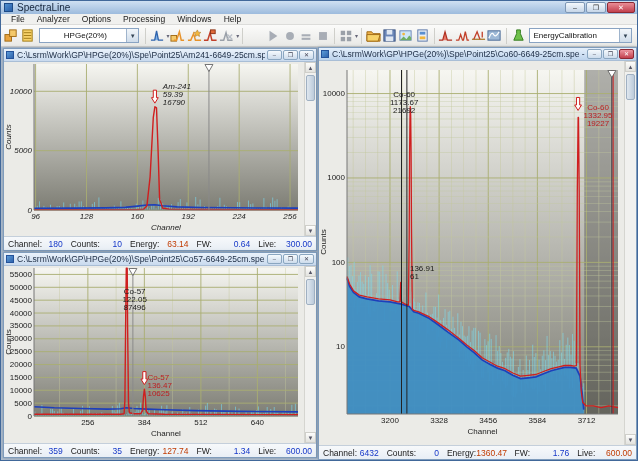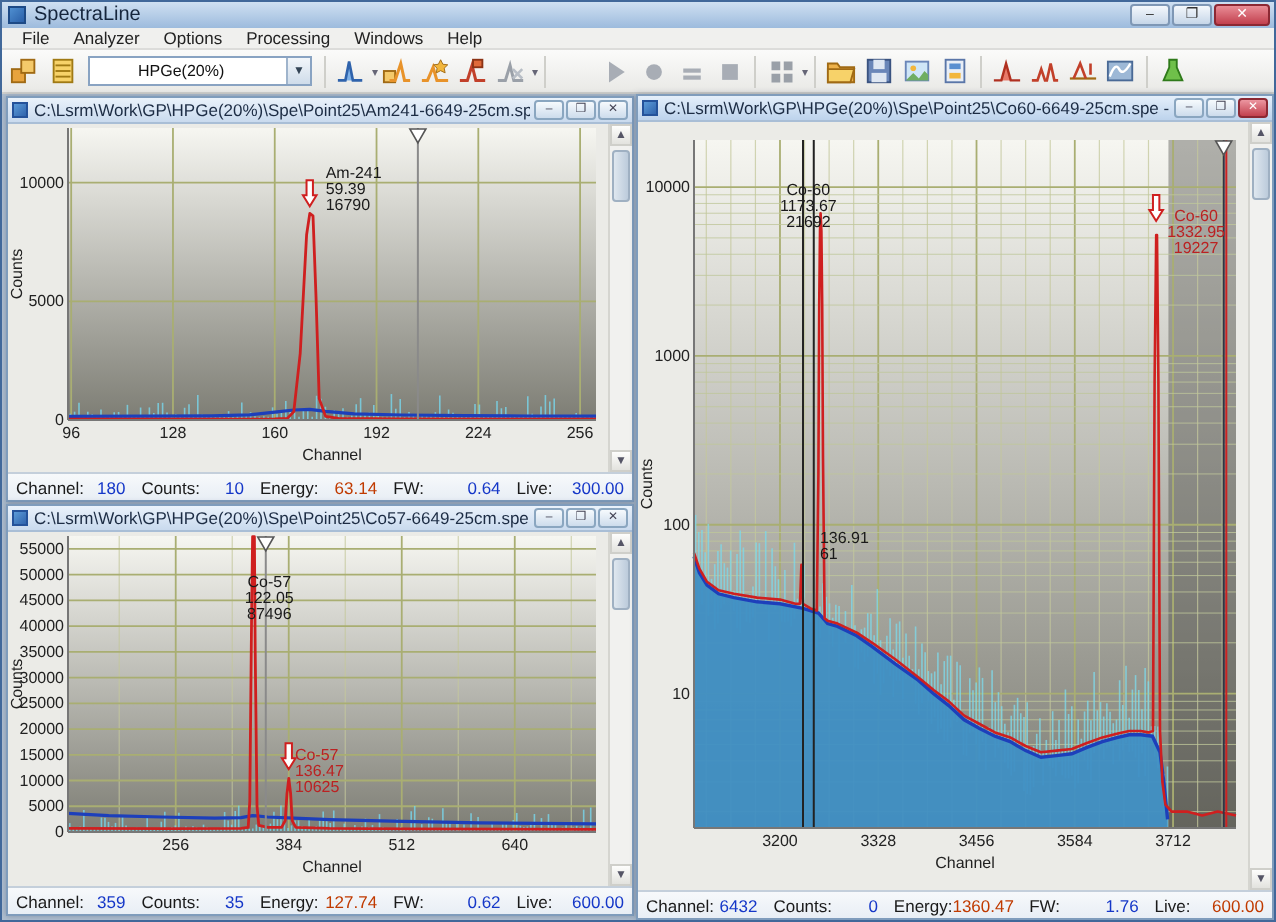--- a/index.html
+++ b/index.html
@@ -205,35 +205,39 @@
           <rect x="1" y="3" width="13" height="10" fill="#9db8d6" stroke="#4a6a96"></rect>
           <path d="M2,11 q3,-8 5,-4 t6,-3" fill="none" stroke="#fff" stroke-width="1.3"></path>
         </svg>
       </span>
     <span class="tb-sep"></span>
     <span class="tb-btn">
         <svg width="15" height="15" viewBox="0 0 16 16">
           <path d="M6,2 h4 v4 l3,7 H3 l3,-7 Z" fill="#6fc04a" stroke="#2f7a1a"></path>
         </svg>
       </span>
+    <span class="combo" style="width:118px;margin:0 3px;">
+      <span>EnergyCalibration</span>
+      <span class="arrowbox">▼</span>
+    </span>
   </div>
 
   <div class="mdi">
 
     <div class="cwin" style="left:2px;top:1px;width:314px;height:203px;">
       <div class="ctitle">
         <span class="cicon"></span>
         <span class="ctext">C:\Lsrm\Work\GP\HPGe(20%)\Spe\Point25\Am241-6649-25cm.spe - &lt; 03-12-2010...</span>
         <span class="cbtns">
           <span class="cbtn">‒</span>
           <span class="cbtn">❐</span>
           <span class="cbtn">✕</span>
         </span>
       </div>
-      <div class="cbody" style="height:174px;">
+      <div class="cbody" style="height:174px;font-style:italic;">
         <svg id="chart0" width="300" height="174">
             <defs>
               <linearGradient id="bgchart0" x1="0" y1="0" x2="0" y2="1">
                 <stop offset="0%" stop-color="#f6f6f1"></stop>
                 <stop offset="100%" stop-color="#7d7d74"></stop>
               </linearGradient>
             </defs>
             <rect x="30" y="2" width="264" height="146" fill="url(#bgchart0)"></rect>
             <line x1="31.59036144578313" y1="2" x2="31.59036144578313" y2="148" stroke="#a9ae72" stroke-width="0.9"></line>
             <line x1="82.48192771084337" y1="2" x2="82.48192771084337" y2="148" stroke="#a9ae72" stroke-width="0.9"></line>
@@ -648,21 +652,21 @@
         <span class="seg" style="flex:1.05">
             <span class="lab">Counts:</span>
             <span class="val">35</span>
           </span>
         <span class="seg" style="flex:1.2">
             <span class="lab">Energy:</span>
             <span class="val red">127.74</span>
           </span>
         <span class="seg" style="flex:1.1">
             <span class="lab">FW:</span>
-            <span class="val">0.62</span>
+            <span class="val">1.34</span>
           </span>
         <span class="seg" style="flex:1.1">
             <span class="lab">Live:</span>
             <span class="val">600.00</span>
           </span>
       </div>
     </div>
 
     <div class="cwin active" style="left:317px;top:0px;width:319px;height:413px;">
       <div class="ctitle">

